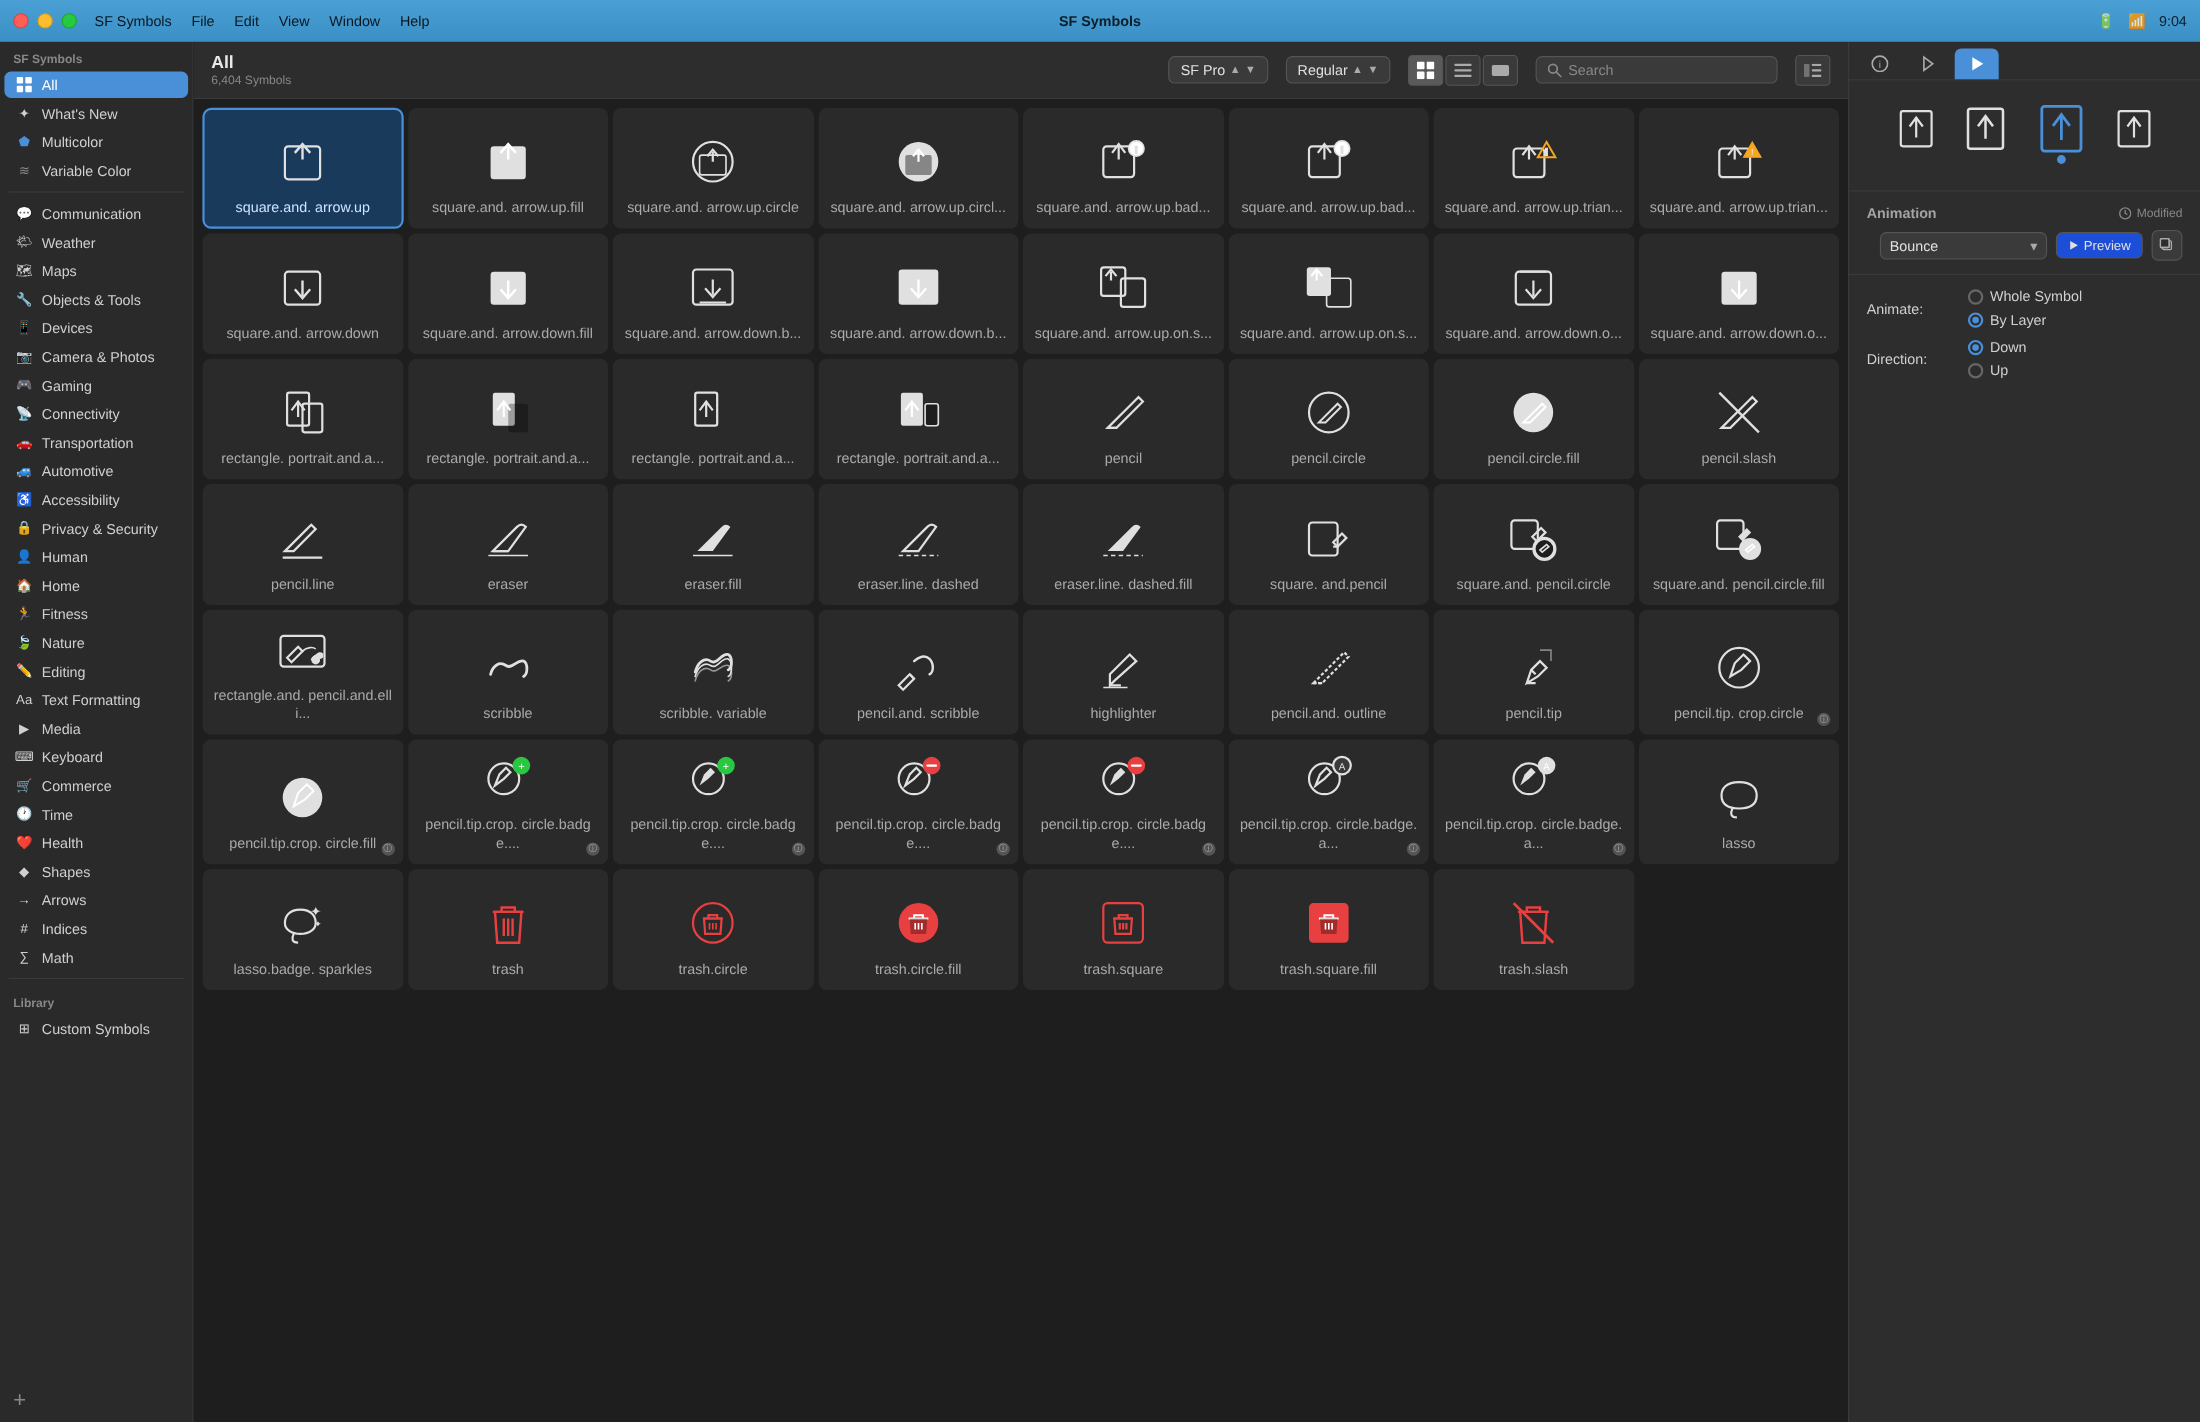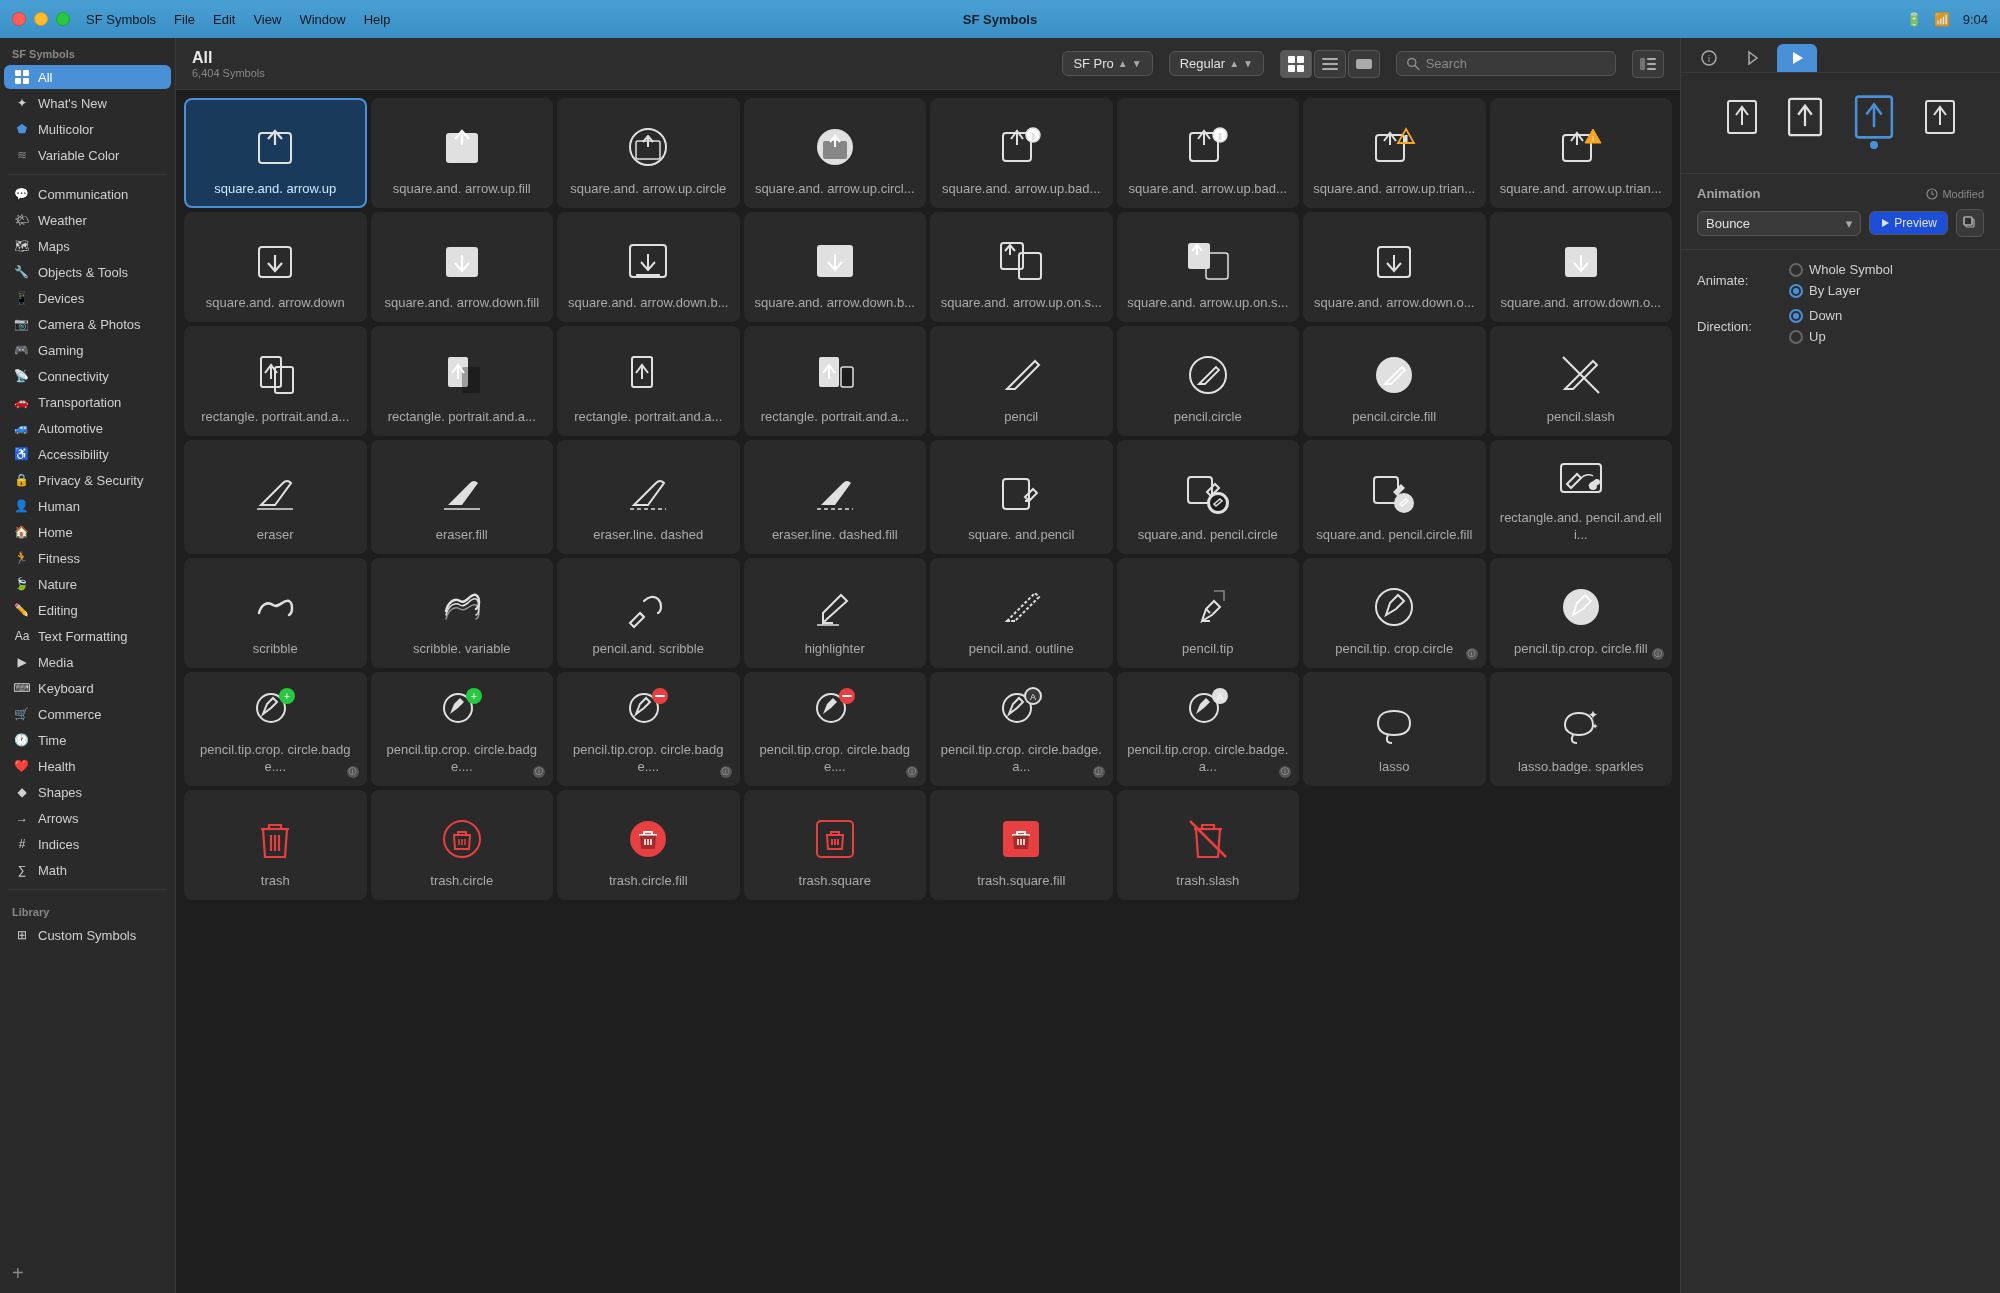--- a/index.html
+++ b/index.html
@@ -367,20 +367,21 @@
       background: #3a3a3a;
       border: 1px solid #555;
       border-radius: 6px;
       padding: 4px 8px;
       font-size: 13px;
       color: #e0e0e0;
       display: flex;
       align-items: center;
       justify-content: space-between;
       cursor: pointer;
+      margin-left: 12px;
     }
     .animation-preview-btn {
       background: #1d4ed8;
       border: 1px solid #555;
       border-radius: 6px;
       padding: 4px 10px;
       font-size: 12px;
       color: #e0e0e0;
       display: flex;
       align-items: center;
@@ -967,20 +968,29 @@
               <svg viewBox="0 0 44 44" fill="none" stroke="#e0e0e0" stroke-width="2">
                 <path d="M6 36 L30 12 L34 8 L38 12 L14 36 Z"></path>
                 <line x1="4" y1="4" x2="40" y2="40" stroke="#e0e0e0" stroke-width="2.2"></line>
               </svg>
             </div>
             <div class="symbol-name">pencil.slash</div>
           </div>
           <div class="symbol-cell">
             <div class="symbol-icon">
               <svg viewBox="0 0 44 44" fill="none" stroke="#e0e0e0" stroke-width="2">
+                <path d="M6 34 L26 14 L30 10 L34 14 L14 34 Z"></path>
+                <line x1="4" y1="40" x2="40" y2="40" stroke="#e0e0e0" stroke-width="2"></line>
+              </svg>
+            </div>
+            <div class="symbol-name">pencil.line</div>
+          </div>
+          <div class="symbol-cell">
+            <div class="symbol-icon">
+              <svg viewBox="0 0 44 44" fill="none" stroke="#e0e0e0" stroke-width="2">
                 <path d="M8 34 L30 12 Q34 8 38 12 L22 34 Z" stroke="#e0e0e0" stroke-width="2"></path>
                 <line x1="8" y1="34" x2="22" y2="34" stroke="#e0e0e0" stroke-width="2"></line>
                 <line x1="4" y1="38" x2="40" y2="38" stroke="#e0e0e0" stroke-width="1.5"></line>
               </svg>
             </div>
             <div class="symbol-name">eraser</div>
           </div>
           <div class="symbol-cell">
             <div class="symbol-icon">
               <svg viewBox="0 0 44 44">

